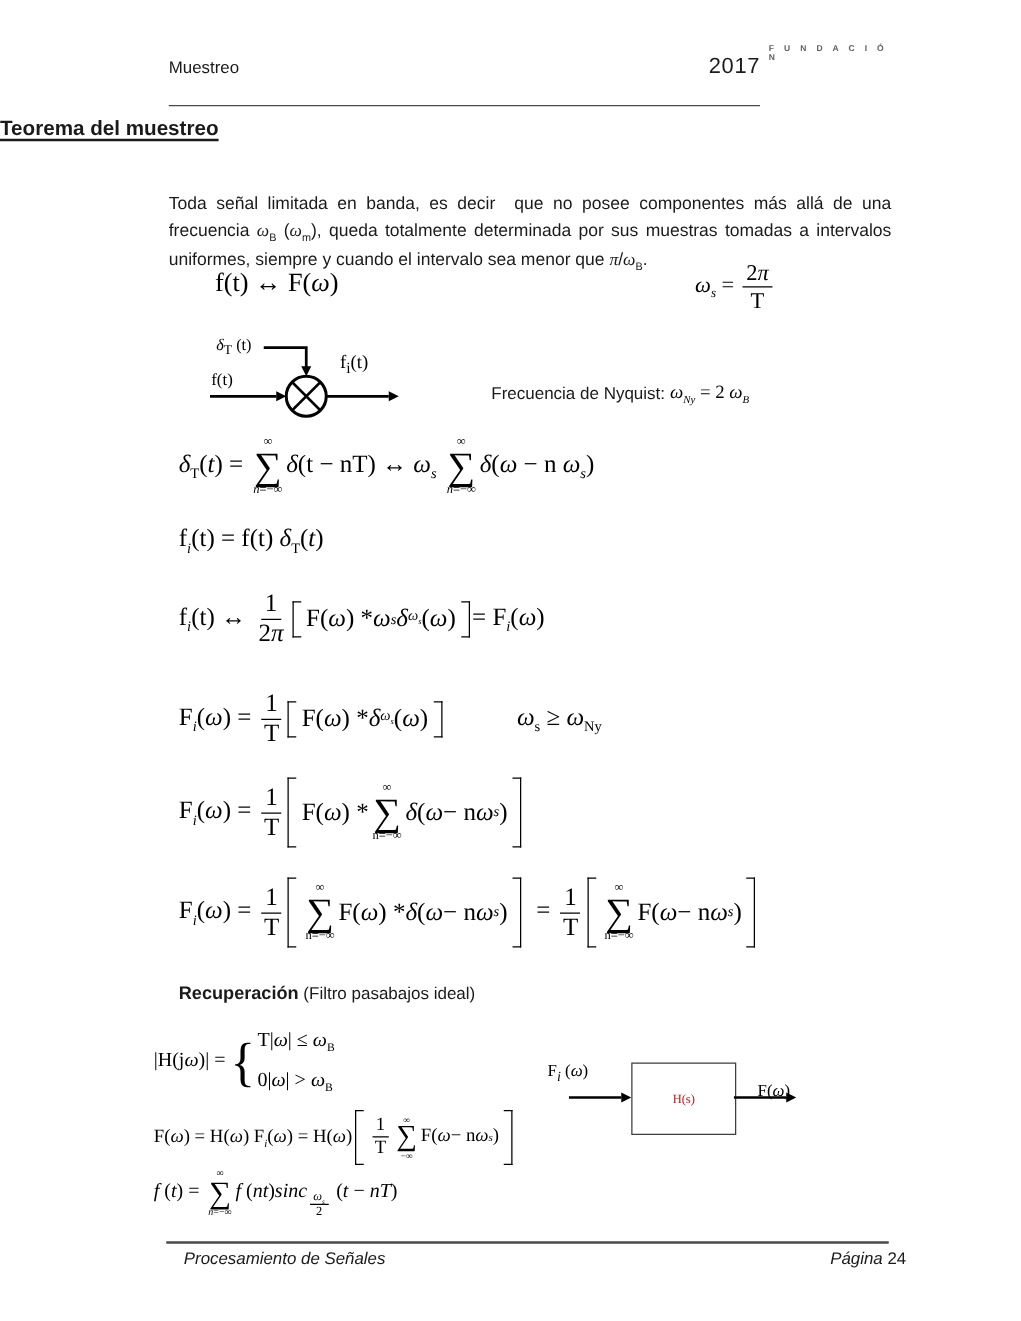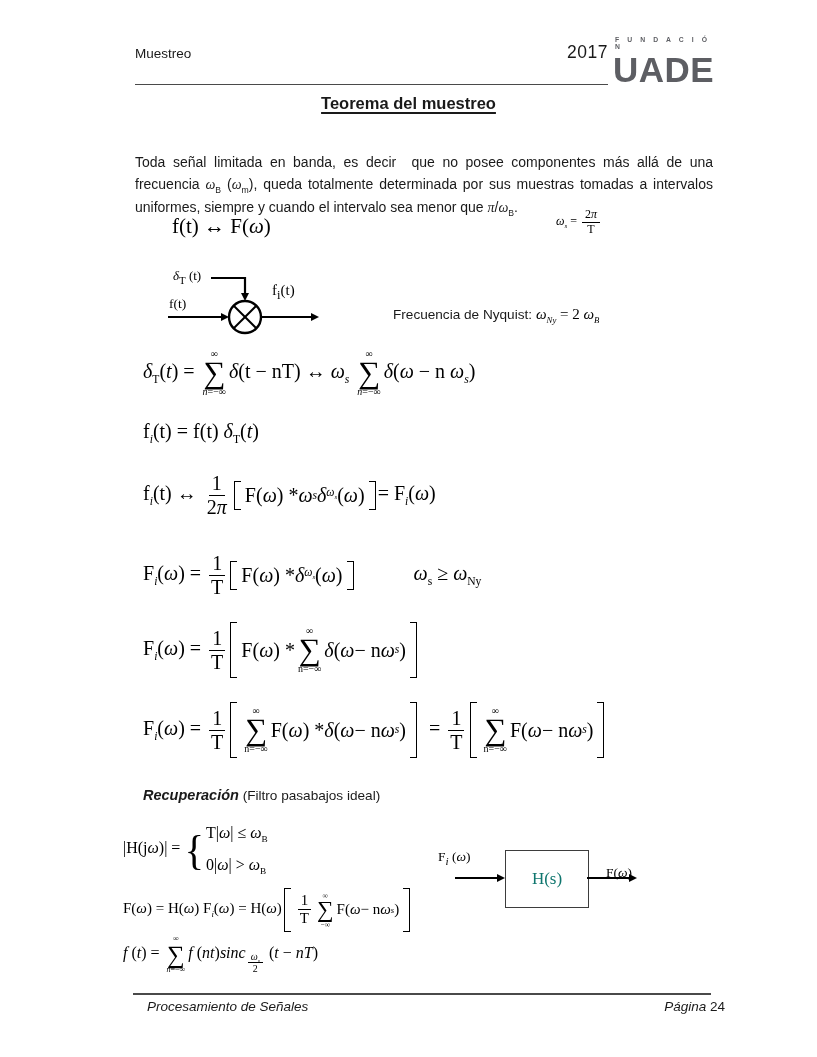--- a/index.html
+++ b/index.html
@@ -14,21 +14,21 @@
     display:flex;justify-content:space-between;align-items:baseline;
     border-bottom:1.8px solid #4a4a4a;padding-bottom:18px;
   }
   .hdr-left{font-size:13.5px;}
   .hdr-year{font-size:17.5px;letter-spacing:.5px;}
   .logo{position:absolute;left:613px;top:37px;width:100px;text-align:left;color:#5d5e63;line-height:1;}
   .logo-top{font-size:6.8px;font-weight:bold;letter-spacing:3.1px;margin-left:2px;}
   .logo-main{font-size:35px;font-weight:bold;letter-spacing:.5px;margin-top:1px;transform:scaleY(1.02);}
   
   .title{
-    position:absolute;left:0;top:94px;width:817px;text-align:center;
+    position:absolute;left:0;top:94px;width:817px;text-align:left;
     font-size:16.5px;font-weight:bold;
   }
   .title span{text-decoration:underline;text-decoration-thickness:1.5px;text-underline-offset:3px;}
   
   .intro{
     position:absolute;left:135px;top:138px;width:578px;
     font-size:14px;line-height:1.54;text-align:justify;
   }
   .intro sub{font-size:.62em;}
   .mi{font-family:"Liberation Serif",serif;font-style:italic;}
@@ -50,52 +50,51 @@
   .brr{border-right:1.8px solid #000;margin-left:2px;}
   .brace{font-size:2.55em;font-style:normal;vertical-align:middle;transform:scaleY(1.05);display:inline-block;font-weight:300;}
   .cases{display:inline-flex;flex-direction:column;vertical-align:middle;text-align:left;row-gap:14px;margin-left:2px;}
   .gap{display:inline-block;width:58px;}
   .vb{font-style:normal;}
   
   .dlabel{position:absolute;font-family:"Liberation Serif",serif;color:#000;white-space:nowrap;}
   .hbox{
     position:absolute;left:505px;top:850px;width:82px;height:56px;
     border:1.8px solid #3d3d3d;display:flex;align-items:center;justify-content:center;
-    font-family:"Liberation Serif",serif;font-size:17px;color:#0f766e;
+    font-family:"Liberation Serif",serif;font-size:10px;color:#b91c1c;
   }
   
   .recov{position:absolute;left:143px;top:787px;font-size:13.6px;}
-  .recov b{font-size:14.5px;font-style:italic;}
+  .recov b{font-size:14.5px;}
   
   .ftr-rule{position:absolute;left:133px;top:993px;width:578px;border-top:2px solid #4a4a4a;}
   .ftr-row{
     position:absolute;left:147px;top:999px;width:578px;
     display:flex;justify-content:space-between;font-size:13.5px;
   }
   .ftr-left{font-style:italic;}
   .ftr-right i{font-style:italic;}
 </style>
 </head>
 <body>
 
 <div class="hdr-rule">
   <span class="hdr-left">Muestreo</span>
   <span class="hdr-year">2017</span>
 </div>
 <div class="logo">
   <div class="logo-top">F U N D A C I Ó N</div>
-  <div class="logo-main">UADE</div>
 </div>
 
 <div class="title"><span>Teorema del muestreo</span></div>
 
 <p class="intro">Toda señal limitada en banda, es decir&nbsp; que no posee componentes más allá de una frecuencia <span class="mi">ω</span><sub>B</sub> (<span class="mi">ω</span><sub>m</sub>), queda totalmente determinada por sus muestras tomadas a intervalos uniformes, siempre y cuando el intervalo sea menor que <span class="mi">π</span>/<span class="mi">ω</span><sub>B</sub>.</p>
 
 <div class="abs math" style="left:172px;top:214px;font-size:21px;">f(t) ↔ F(<i>ω</i>)</div>
-<div class="abs math" style="left:556px;top:208px;font-size:12px;"><i>ω</i><sub><i>s</i></sub> = <span class="frac">
+<div class="abs math" style="left:556px;top:208px;font-size:18px;"><i>ω</i><sub><i>s</i></sub> = <span class="frac">
       <span class="num">2<i>π</i></span>
       <span class="den">T</span>
     </span></div>
 
 <svg class="abs" style="left:163px;top:266px;" width="170" height="84" viewBox="0 0 170 84">
 
   <polyline points="48,12 82,12 82,28" fill="none" stroke="#000" stroke-width="2.2"></polyline>
   <polygon points="78,27 86,27 82,35" fill="#000"></polygon>
 
   <line x1="5" y1="51" x2="58" y2="51" stroke="#000" stroke-width="2.2"></line>

